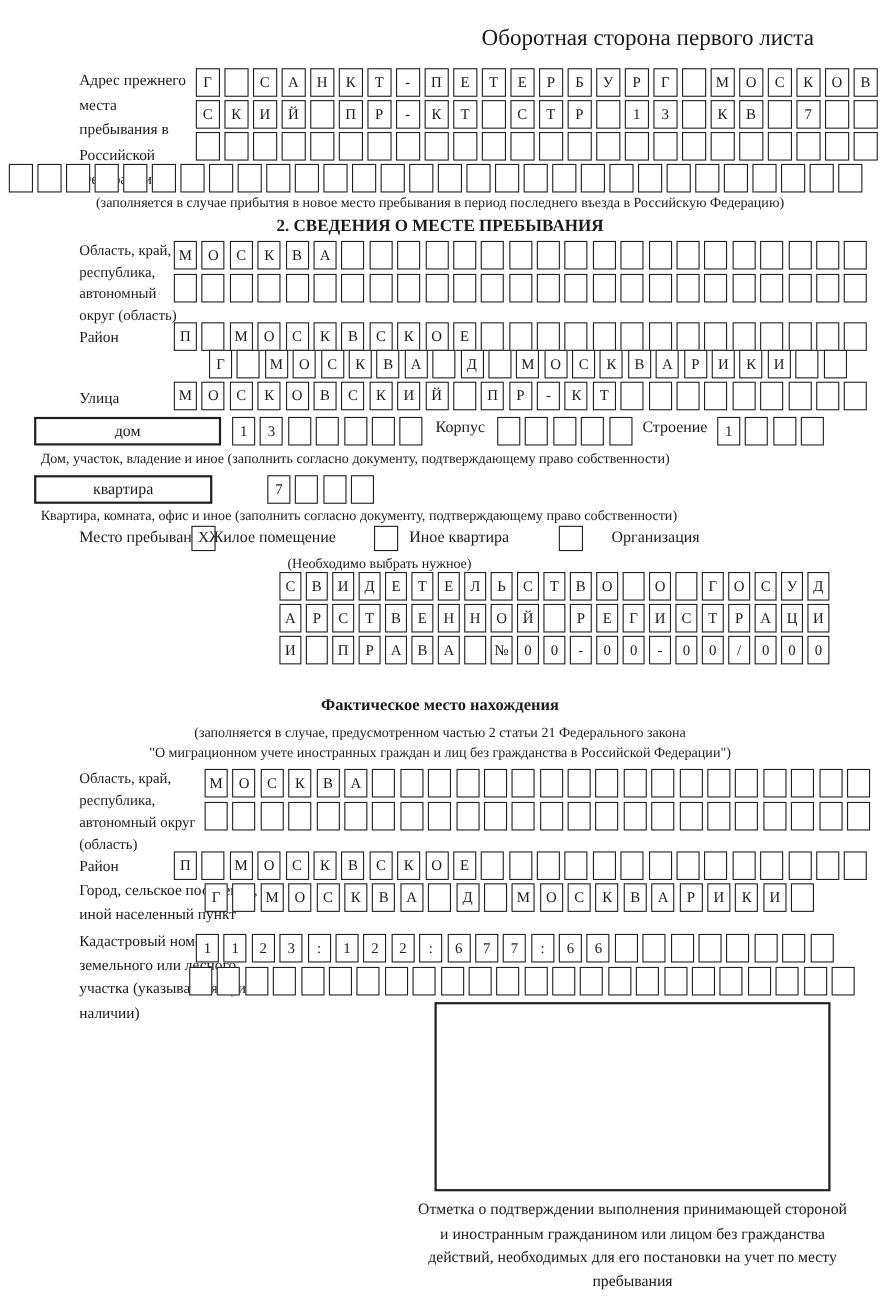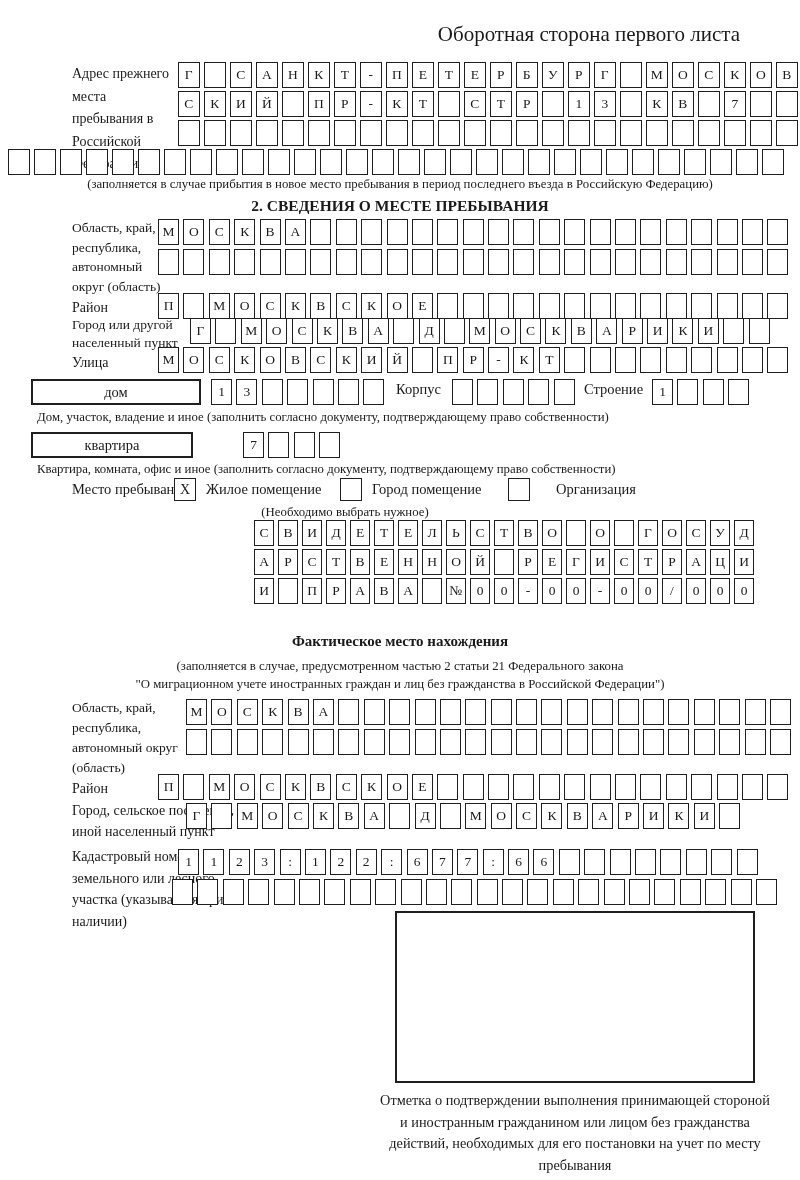--- a/index.html
+++ b/index.html
@@ -231,21 +231,20 @@
       <div class="cell"></div>
       <div class="cell"></div>
       <div class="cell"></div>
       <div class="cell"></div>
       <div class="cell"></div>
       <div class="cell"></div>
       <div class="cell"></div>
       <div class="cell"></div>
     </div>
 
-  <div class="lbl" style="left:72px;top:316px;width:120px;line-height:18px;">Город или другой населенный пункт</div>
   <div class="cellrow" style="left:190px;top:318px;">
       <div class="cell">Г</div>
       <div class="cell"></div>
       <div class="cell">М</div>
       <div class="cell">О</div>
       <div class="cell">С</div>
       <div class="cell">К</div>
       <div class="cell">В</div>
       <div class="cell">А</div>
       <div class="cell"></div>
@@ -325,23 +324,23 @@
   <div class="cellrow" style="left:243px;top:432px;">
       <div class="cell">7</div>
       <div class="cell"></div>
       <div class="cell"></div>
       <div class="cell"></div>
     </div>
   <div class="note" style="left:37px;top:462px;">Квартира, комната, офис и иное (заполнить согласно документу, подтверждающему право собственности)</div>
 
   <div class="opt" style="left:72px;top:481px;">Место пребывания:</div>
   <div class="chk" style="left:174px;top:478px;">X</div>
-  <div class="opt" style="left:206px;top:481px;">Жилое помещение</div>
+  <div class="opt" style="left:190px;top:481px;">Жилое помещение</div>
   <div class="chk" style="left:340px;top:478px;"></div>
-  <div class="opt" style="left:372px;top:481px;">Город помещение</div>
+  <div class="opt" style="left:372px;top:481px;">Иное квартира</div>
   <div class="chk" style="left:508px;top:478px;"></div>
   <div class="opt" style="left:556px;top:481px;">Организация</div>
   <div class="note" style="left:0;width:690px;text-align:center;top:505px;">(Необходимо выбрать нужное)</div>
 
   <div class="cellrow doc" style="left:254px;top:520px;">
       <div class="cell">С</div>
       <div class="cell">В</div>
       <div class="cell">И</div>
       <div class="cell">Д</div>
       <div class="cell">Е</div>

